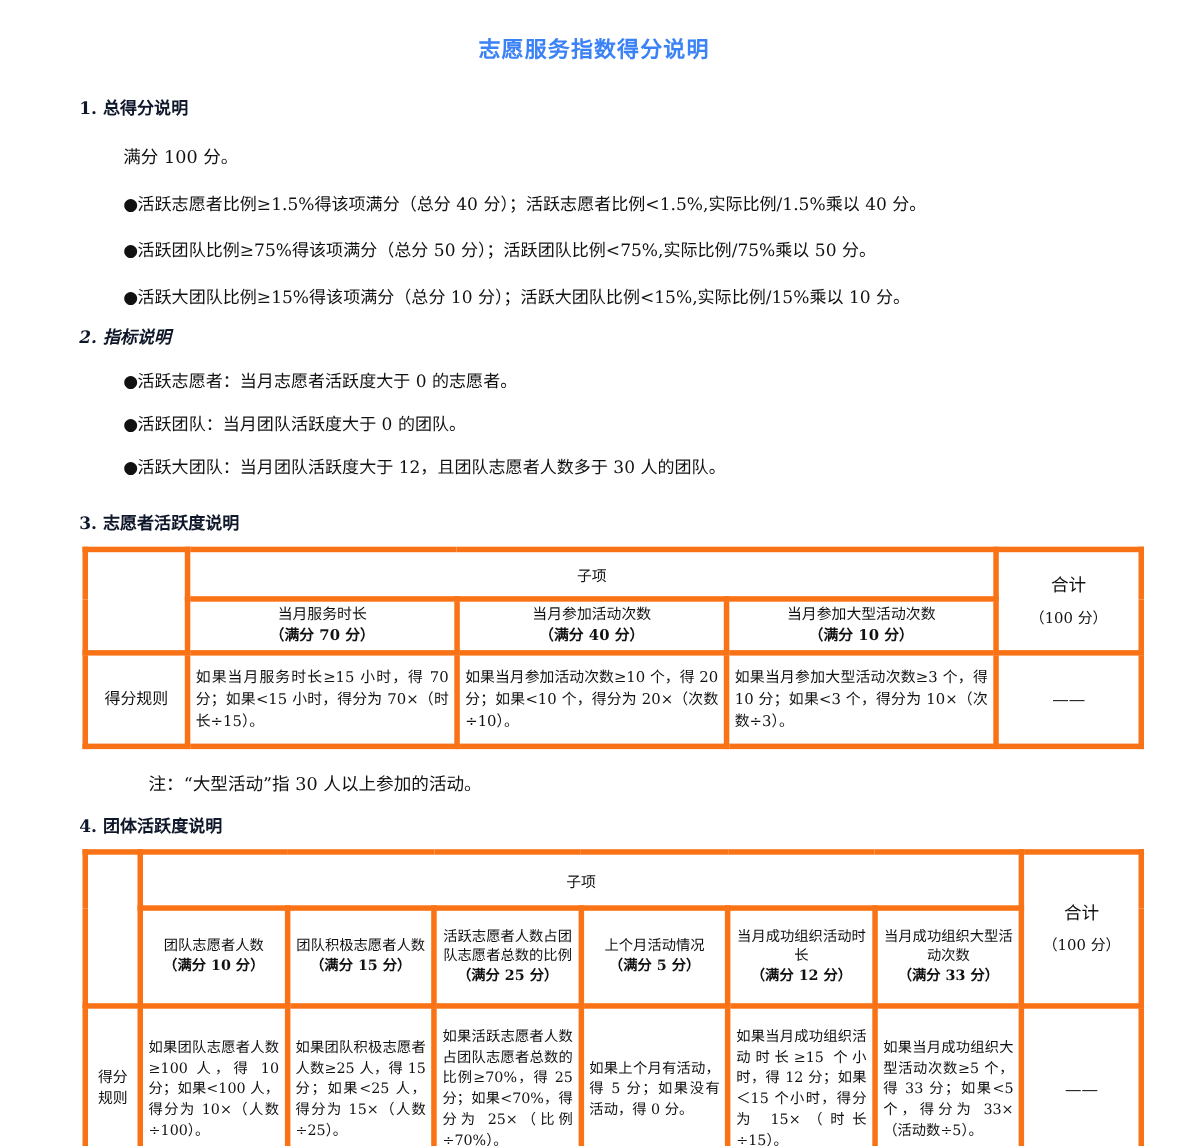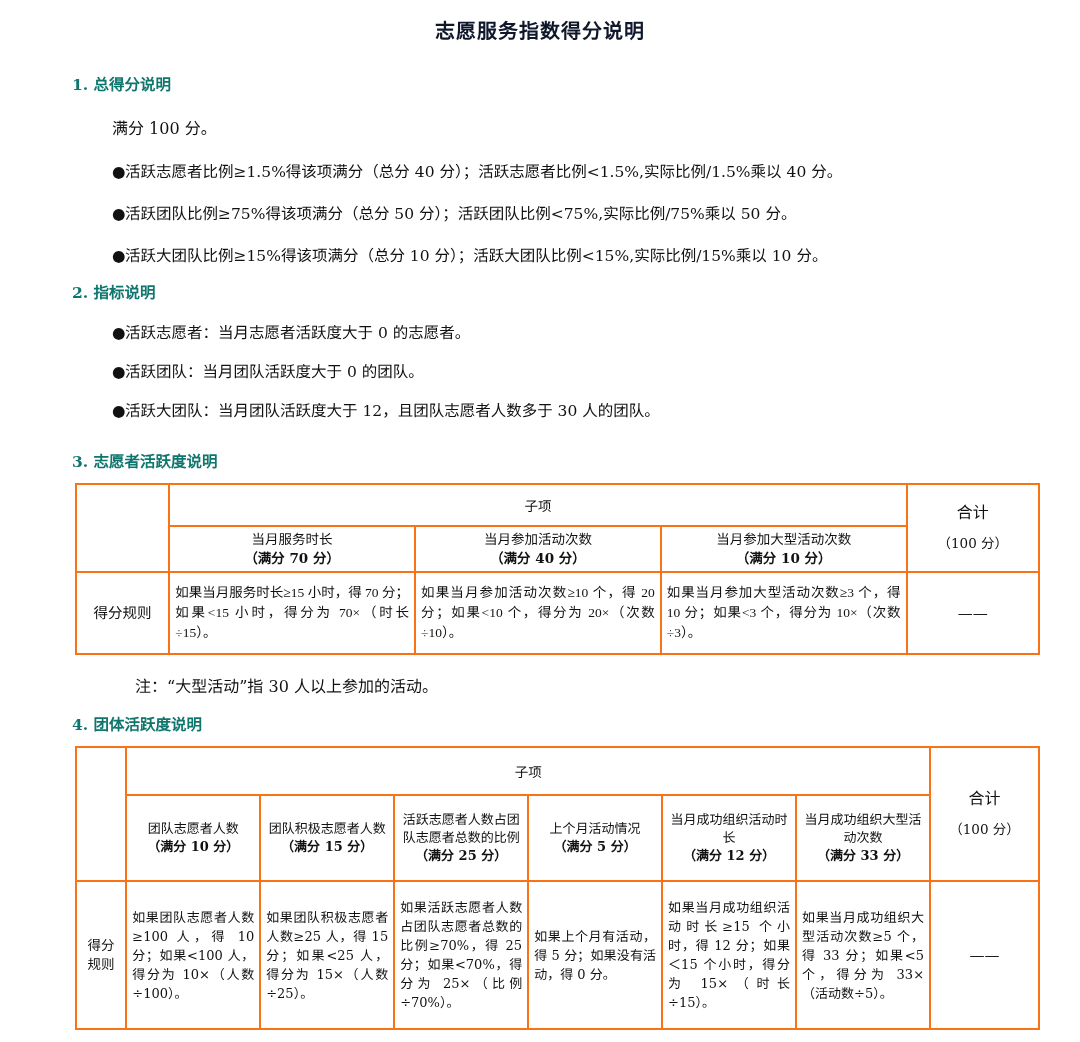--- a/index.html
+++ b/index.html
@@ -22,38 +22,38 @@
     box-sizing: border-box;
     padding: 0;
     position: relative;
   }
 
   
   .doc-title {
     text-align: center;
     font-size: 20px;
     font-weight: bold;
+    color: #3b82f6;
+    letter-spacing: 1px;
+    margin: 30px 0 0 0;
+    padding: 0;
+    line-height: 30px;
+  }
+
+  
+  .section-heading {
     color: #0f172a;
-    letter-spacing: 1px;
-    margin: 16px 0 0 0;
-    padding: 0;
-    line-height: 30px;
-  }
-
-  
-  .section-heading {
-    color: #0f766e;
     font-weight: bold;
     font-size: 15.5px;
     margin: 0;
     padding-left: 72px;
     line-height: 22px;
   }
   .sec1 { margin-top: 28px; }
-  .sec2 { margin-top: 16px; }
+  .sec2 { margin-top: 16px; font-style: italic; }
   .sec3 { margin-top: 30px; }
   .sec4 { margin-top: 2px; }
 
   
   .para {
     font-size: 16px;
     line-height: 22px;
     padding-left: 112px;
     margin: 0;
   }
@@ -88,21 +88,21 @@
 
   
   table.grid {
     border-collapse: collapse;
     margin: 10px 0 0 75px;
     width: 965px;
     table-layout: fixed;
   }
   table.grid td,
   table.grid th {
-    border: 2px solid #f97316;
+    border: 5px solid #f97316;
     font-weight: normal;
     vertical-align: middle;
     padding: 3px 5px;
   }
   .hdr-span {
     text-align: center;
     font-size: 13.5px;
     height: 34px;
   }
   .hdr-col {
@@ -137,21 +137,21 @@
     text-align: center;
     font-size: 15px;
   }
 
   
   #table-volunteer-activity .c0 { width: 88px; }
   #table-volunteer-activity .c1 { width: 232px; }
   #table-volunteer-activity .c2 { width: 232px; }
   #table-volunteer-activity .c3 { width: 232px; }
   #table-volunteer-activity .c4 { width: 125px; }
-  #table-volunteer-activity .rule-cell { height: 74px; font-family: Liberation Serif, serif; }
+  #table-volunteer-activity .rule-cell { height: 74px; }
   #table-volunteer-activity .hdr-col { height: 34px; }
 
   
   #table-group-activity .g0 { width: 48px; }
   #table-group-activity .g1 { width: 128px; }
   #table-group-activity .g2 { width: 128px; }
   #table-group-activity .g3 { width: 128px; }
   #table-group-activity .g4 { width: 128px; }
   #table-group-activity .g5 { width: 128px; }
   #table-group-activity .g6 { width: 128px; }

